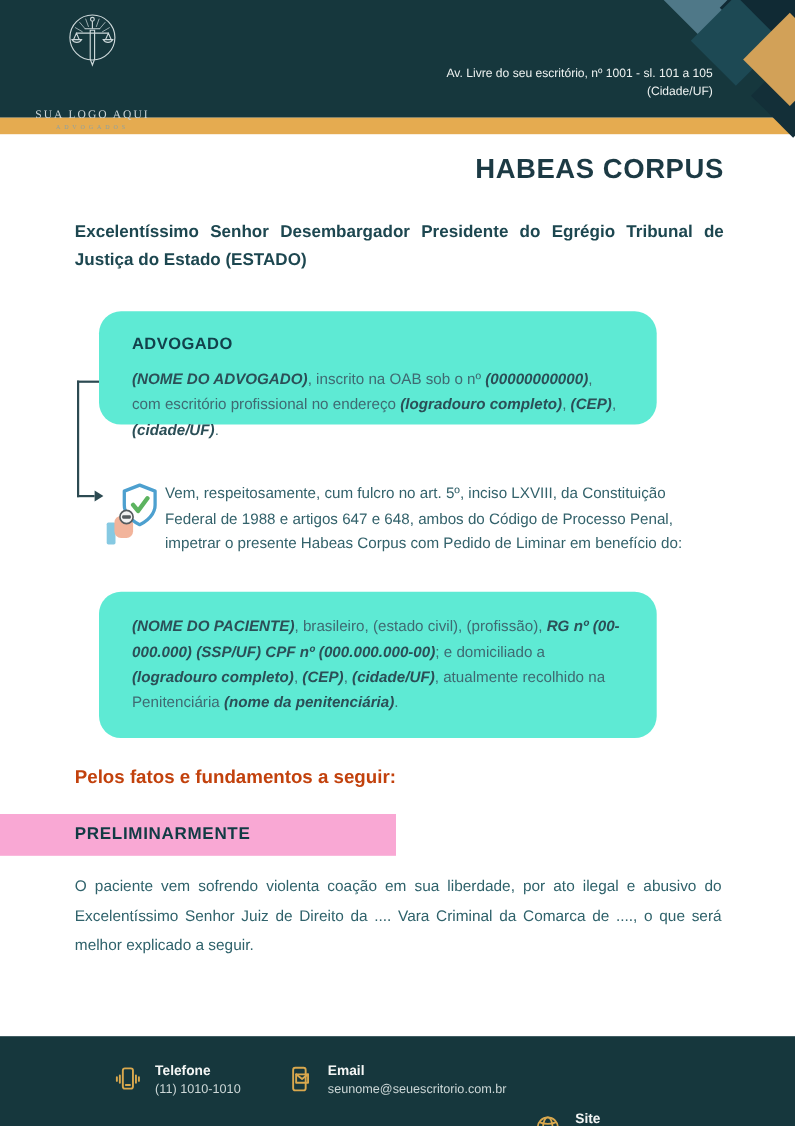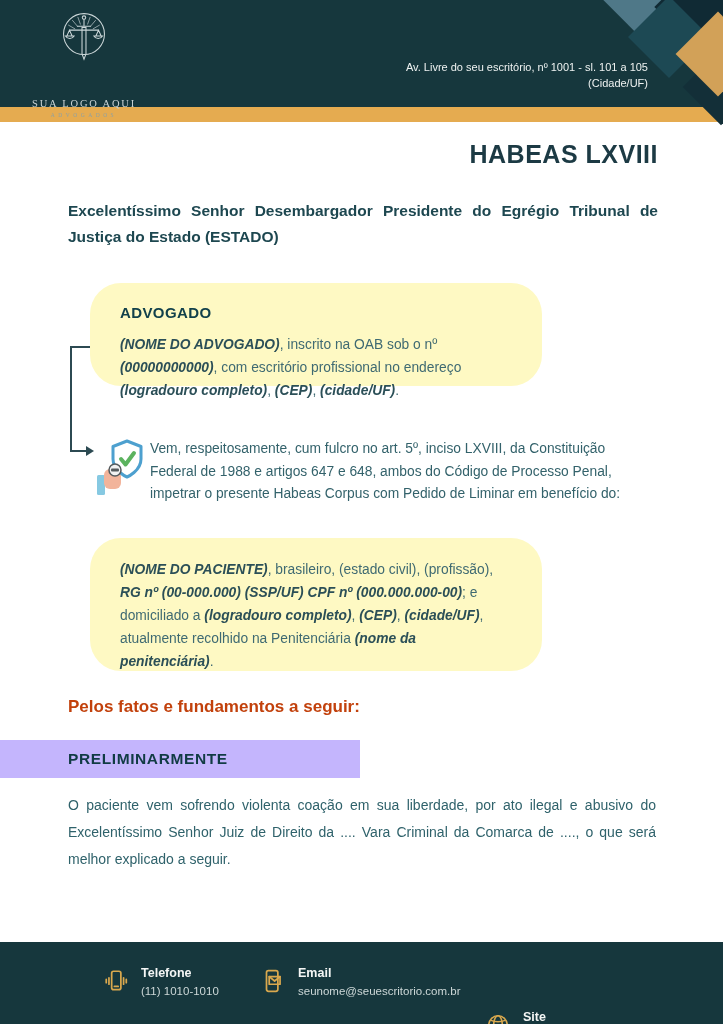--- a/index.html
+++ b/index.html
@@ -53,22 +53,22 @@
     position: absolute; right: 65px; top: 140px;
     font-size: 25px; font-weight: bold; color: #1c3a44; letter-spacing: 0.5px;
   }
   .addressee {
     position: absolute; left: 68px; top: 198px; width: 590px;
     font-size: 15.5px; font-weight: bold; color: #1d4750;
     text-align: justify; line-height: 1.65;
   }
 
   .panel {
-    position: absolute; left: 90px; width: 452px;
-    background: #fef9c3; border-radius: 31px; padding: 21px 30px;
+    position: absolute; left: 90px; width: 507px;
+    background: #5eead4; border-radius: 20px; padding: 21px 30px;
   }
   .panel-advogado { top: 283px; height: 103px; }
   .panel-paciente { top: 538px; height: 133px; }
   .panel-heading {
     font-size: 15px; font-weight: bold; color: #12414b; letter-spacing: 0.4px;
     margin-bottom: 13px;
   }
   .panel-body {
     font-size: 13.8px; color: #3f6a72; line-height: 1.66; text-align: left;
   }
@@ -90,21 +90,21 @@
     position: absolute; left: 150px; top: 438px; width: 500px;
     font-size: 13.8px; color: #33626b; line-height: 1.64;
   }
 
   .section-heading {
     position: absolute; left: 68px; top: 697px;
     font-size: 17px; font-weight: bold; color: #c2410c;
   }
   .subsection-bar {
     position: absolute; left: 0; top: 740px; width: 360px; height: 38px;
-    background: #c4b5fd; display: flex; align-items: center;
+    background: #f9a8d4; display: flex; align-items: center;
   }
   .subsection-heading {
     margin-left: 68px; font-size: 15.5px; font-weight: bold;
     color: #113b44; letter-spacing: 0.6px;
   }
   .body-paragraph {
     position: absolute; left: 68px; top: 792px; width: 588px;
     font-size: 14px; color: #2f626b; line-height: 1.93; text-align: justify;
   }
 
@@ -161,21 +161,21 @@
     <div class="logo-sub">ADVOGADOS</div>
   </div>
 
   <div class="header-address">
     <div>Av. Livre do seu escritório, nº 1001 - sl. 101 a 105</div>
     <div>(Cidade/UF)</div>
   </div>
 
   <div class="gold-bar"></div>
 
-  <div class="doc-title">HABEAS LXVIII</div>
+  <div class="doc-title">HABEAS CORPUS</div>
 
   <div class="addressee">Excelentíssimo Senhor Desembargador Presidente do Egrégio Tribunal de Justiça do Estado (ESTADO)</div>
 
   <div class="panel panel-advogado">
     <div class="panel-heading">ADVOGADO</div>
     <div class="panel-body"><span class="b">(NOME DO ADVOGADO)</span><span>, inscrito na OAB sob o nº </span><span class="b">(00000000000)</span><span>, com escritório profissional no endereço </span><span class="b">(logradouro completo)</span><span>, </span><span class="b">(CEP)</span><span>, </span><span class="b">(cidade/UF)</span><span>.</span></div>
   </div>
 
   <div class="conn conn-v"></div>
   <div class="conn conn-h-top"></div>

